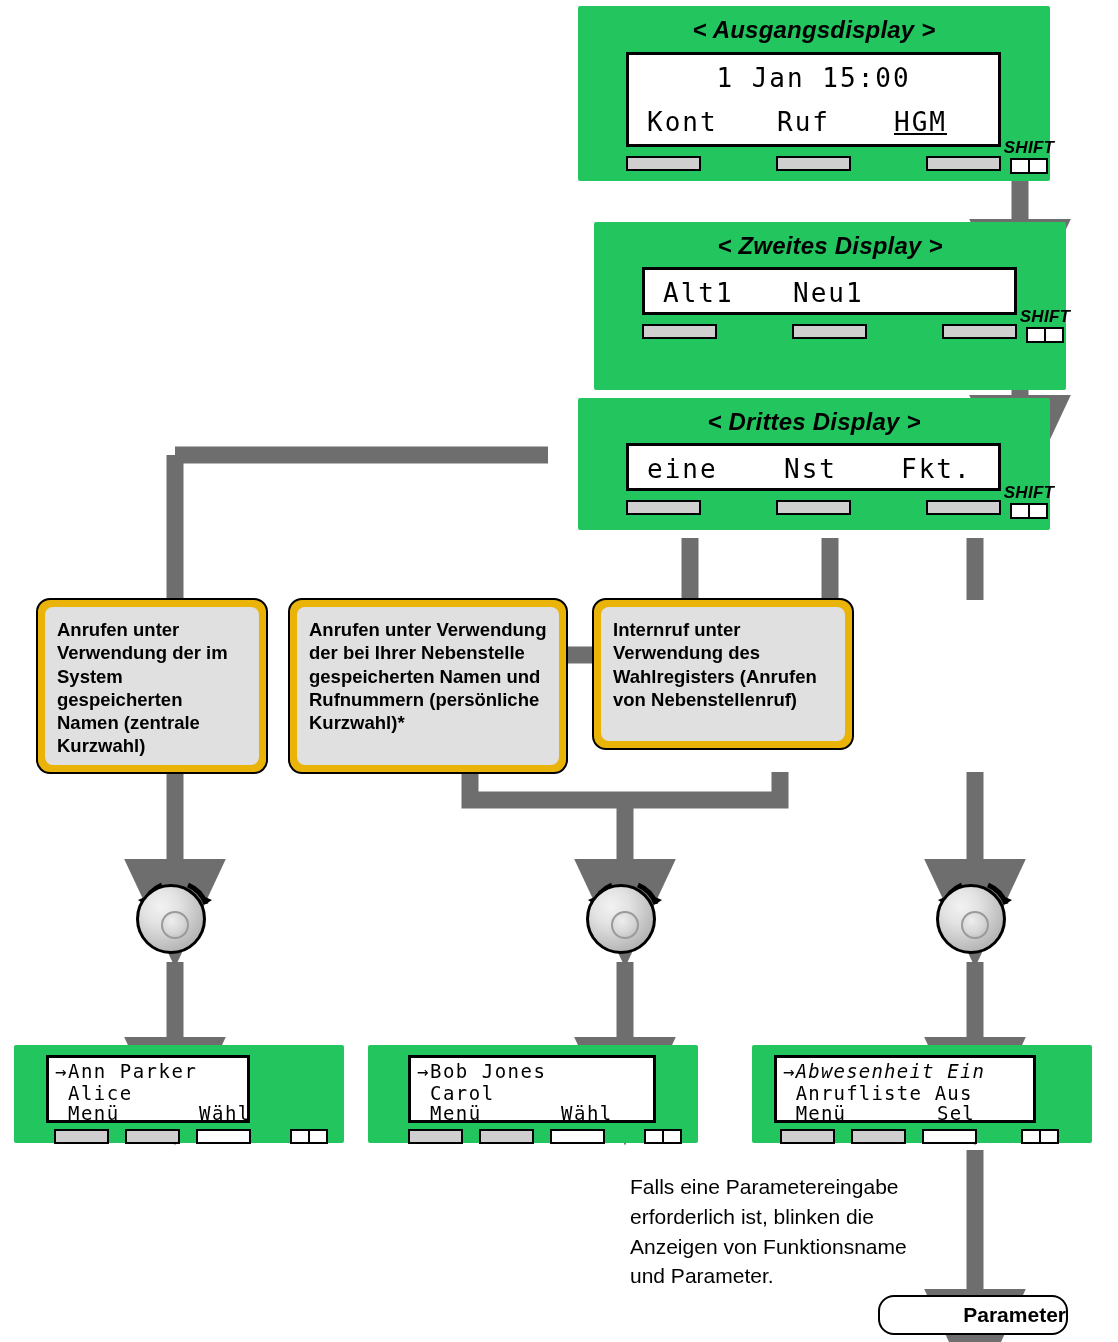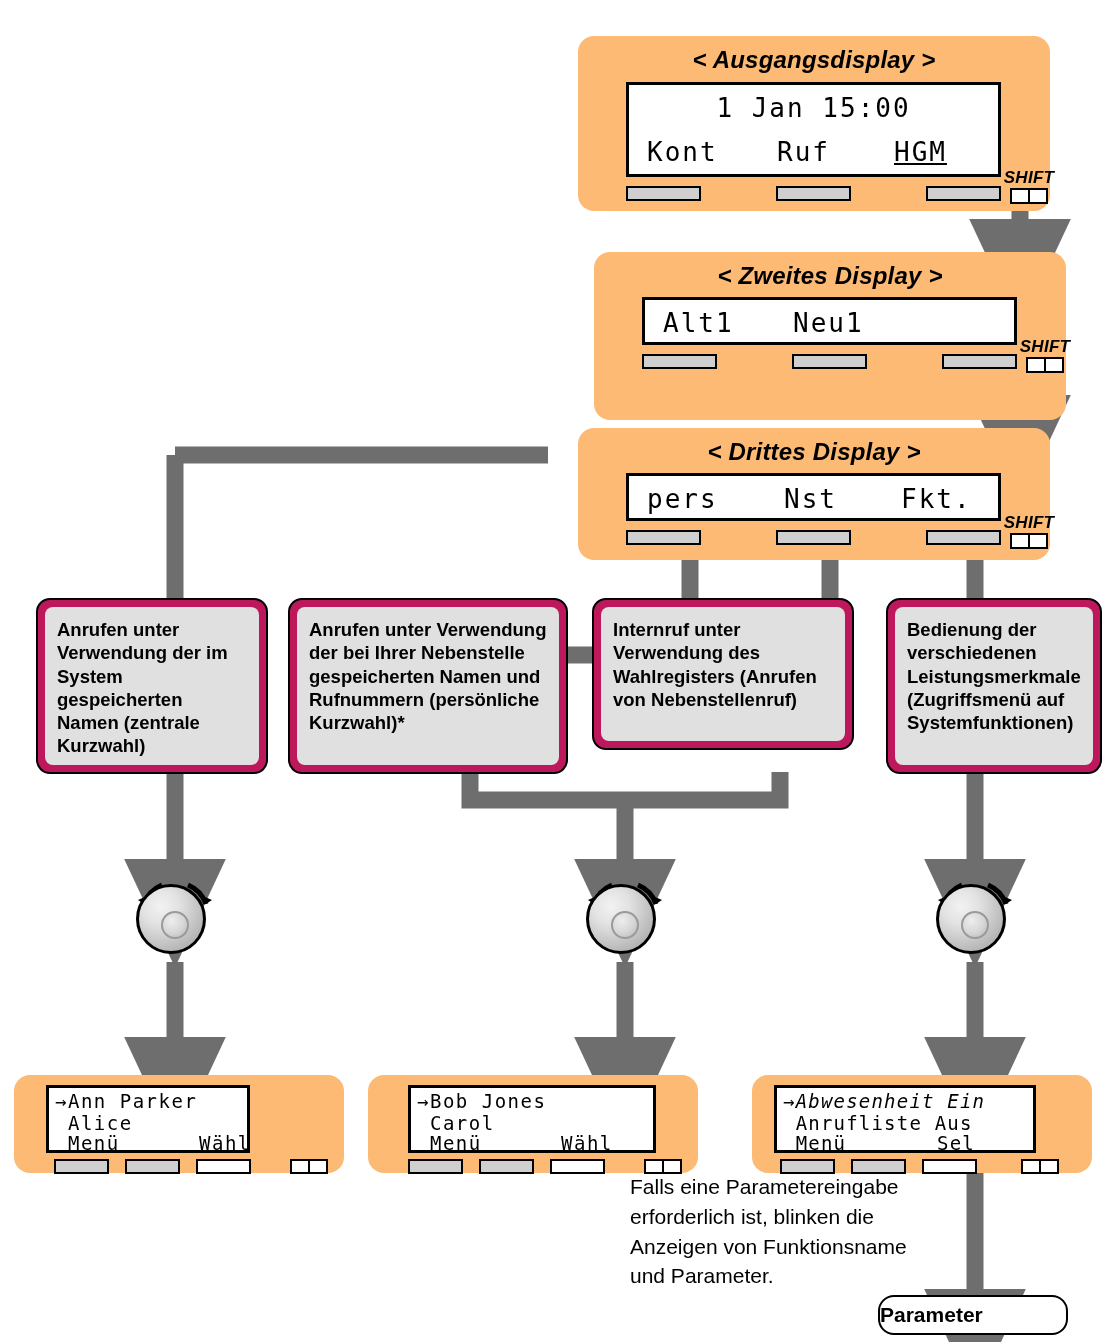--- a/index.html
+++ b/index.html
@@ -7,21 +7,21 @@
     font-family:"Liberation Sans", sans-serif;
     width:1118px;height:1342px;position:relative;overflow:hidden;
   }
   .stage{position:absolute;left:0;top:0;width:1118px;height:1342px;}
 
   
   #wires{position:absolute;left:0;top:0;width:1118px;height:1342px;pointer-events:none;}
 
   
   .panel{
-    position:absolute;background:#fdba74;border-radius:16px;margin-top:30px;
+    position:absolute;background:#22c55e;border-radius:2px;
   }
   .panel .ptitle{
     position:absolute;left:0;right:0;top:10px;text-align:center;
     font-weight:bold;font-style:italic;font-size:24px;color:#000;
     letter-spacing:.2px;
   }
   .lcd{
     position:absolute;background:#ffffff;border:3px solid #000;
     font-family:"DejaVu Sans Mono","Liberation Mono",monospace;
     color:#000;box-sizing:border-box;
@@ -45,21 +45,21 @@
   }
   .shiftkey{
     width:38px;height:16px;border:2px solid #000;background:#fff;
     box-sizing:border-box;display:flex;margin:0 auto;
   }
   .shiftkey i{display:block;flex:1;border-right:2px solid #000;}
   .shiftkey i:last-child{border-right:0;}
 
   
   .descbox{
-    position:absolute;background:#be185d;border:2.5px solid #000;border-radius:14px;
+    position:absolute;background:#eab308;border:2.5px solid #000;border-radius:14px;
     box-sizing:border-box;padding:7px;
   }
   .descbox .inner{
     background:#e0e0e0;border-radius:8px;width:100%;height:100%;
     box-sizing:border-box;padding:11px 10px 6px 12px;
   }
   .descbox p{
     margin:0;font-weight:bold;font-size:18.5px;line-height:1.26;color:#000;
   }
 
@@ -78,21 +78,21 @@
 
   
   .caption{
     position:absolute;font-size:21px;line-height:1.42;color:#000;
   }
   .caption div{white-space:pre;}
 
   
   .pill{
     position:absolute;border:2.5px solid #000;border-radius:16px;background:#fff;
-    display:flex;align-items:center;justify-content:flex-start;
+    display:flex;align-items:center;justify-content:flex-end;
     font-weight:bold;font-size:21px;color:#000;box-sizing:border-box;
   }
 </style>
 </head>
 <body>
 
 <div class="stage">
 
   <svg id="wires" viewBox="0 0 1118 1342">
     <defs>
@@ -172,21 +172,21 @@
       <div class="shiftkey">
           <i></i>
           <i></i>
         </div>
     </div>
   </div>
 
   <div class="panel" style="left:578px;top:398px;width:472px;height:132px;">
     <div class="ptitle">&lt; Drittes Display &gt;</div>
     <div class="lcd" style="left:48px;top:45px;width:375px;height:48px;">
-      <div class="row" style="top:8px;left:18px;width:120px;">pers</div>
+      <div class="row" style="top:8px;left:18px;width:120px;">eine</div>
       <div class="row" style="top:8px;left:155px;width:120px;">Nst</div>
       <div class="row" style="top:8px;left:272px;width:120px;">Fkt.</div>
     </div>
     <div class="softkeys" style="left:48px;top:102px;width:375px;justify-content:space-between;">
       <div class="skey" style="width:75px;"></div>
       <div class="skey" style="width:75px;"></div>
       <div class="skey" style="width:75px;"></div>
     </div>
     <div class="shiftwrap" style="left:420px;top:86px;width:62px;">
       <div class="slabel">SHIFT</div>
@@ -208,25 +208,20 @@
         <p>Anrufen unter Verwendung der bei Ihrer Nebenstelle gespeicherten Namen und Rufnummern (persönliche Kurzwahl)*</p>
       </div>
   </div>
 
   <div class="descbox" style="left:592px;top:598px;width:262px;height:152px;">
     <div class="inner">
         <p>Internruf unter Verwendung des Wahlregisters (Anrufen von Nebenstellenruf)</p>
       </div>
   </div>
 
-  <div class="descbox" style="left:886px;top:598px;width:216px;height:176px;">
-    <div class="inner">
-        <p>Bedienung der verschiedenen Leistungsmerkmale (Zugriffsmenü auf Systemfunktionen)</p>
-      </div>
-  </div>
 
   <div class="knob" style="left:132px;top:868px;">
     <svg width="86" height="86" viewBox="0 0 86 86" style="position:absolute;left:0;top:0;">
       <path d="M12,36 A32,32 0 0 1 30,17" stroke="#000" stroke-width="5" fill="none"></path>
       <polygon points="12,36 6,32 15,28" fill="#000"></polygon>
       <path d="M74,36 A32,32 0 0 0 56,17" stroke="#000" stroke-width="5" fill="none"></path>
       <polygon points="74,36 80,32 71,28" fill="#000"></polygon>
     </svg>
     <div class="dial">
       <div class="nub"></div>

